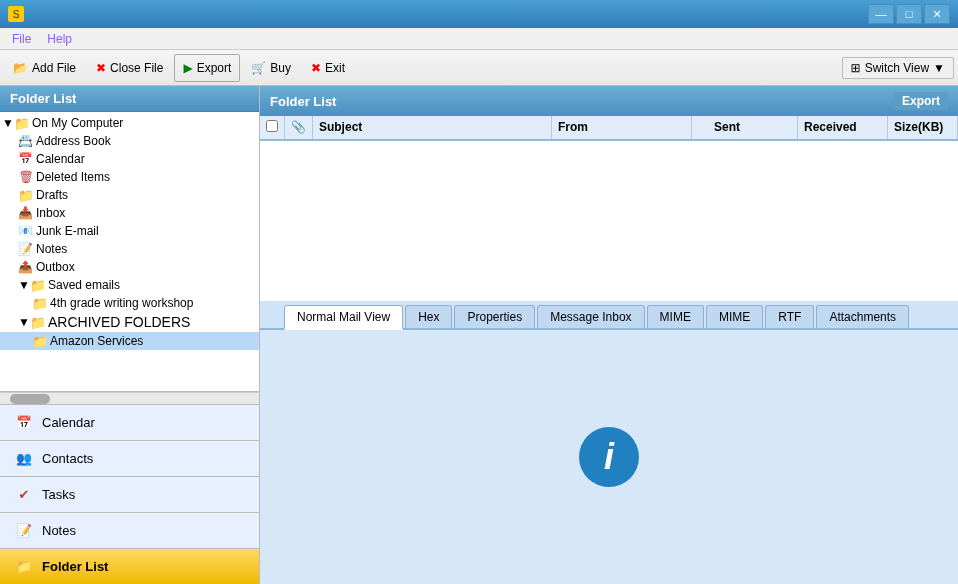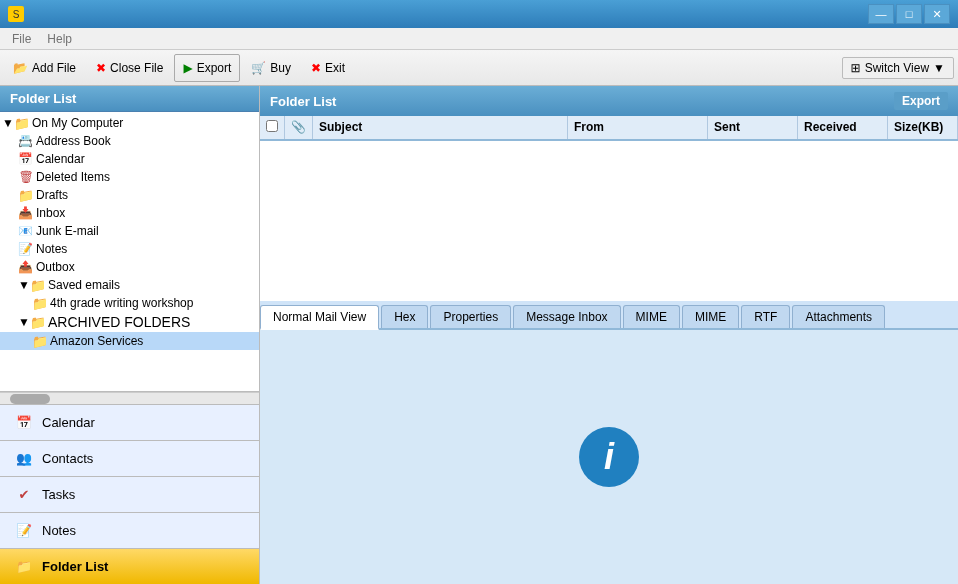--- a/index.html
+++ b/index.html
@@ -22,21 +22,21 @@
 
     
     .menu-bar {
       height: 22px;
       background: #f0f0f0;
       display: flex;
       align-items: center;
       padding: 0 4px;
       border-bottom: 1px solid #ccc;
     }
-    .menu-item { padding: 2px 8px; font-size: 12px; cursor: pointer; color: #737373; }
+    .menu-item { padding: 2px 8px; font-size: 12px; cursor: pointer; color: #8b5cf6; }
 
     
     .toolbar {
       height: 36px;
       background: linear-gradient(to bottom, #f5f5f5, #e8e8e8);
       border-bottom: 1px solid #bbb;
       display: flex;
       align-items: center;
       padding: 0 4px;
       gap: 2px;
@@ -88,27 +88,27 @@
     .right-header-right { font-size: 12px; cursor: pointer; background: #5a9ec8; padding: 2px 8px; border-radius: 2px; }
 
     
     .email-grid { flex: 0 0 auto; }
     .grid-header { display: flex; background: #e0ecf8; border-bottom: 2px solid #90b8d8; font-weight: bold; font-size: 12px; }
     .grid-header-cell { padding: 4px 6px; border-right: 1px solid #b0c8e0; flex: 1; cursor: pointer; }
     .grid-header-cell.small { flex: 0 0 24px; }
     .grid-header-cell.from { flex: 0 0 140px; }
     .grid-header-cell.subject { flex: 1; }
     .grid-header-cell.to { flex: 0 0 100px; }
-    .grid-header-cell.sent { flex: 0 0 90px; }
+    .grid-header-cell.sent { flex: 0 0 90px; margin-left: 16px; }
     .grid-header-cell.received { flex: 0 0 90px; }
     .grid-header-cell.size { flex: 0 0 70px; }
     .grid-body { min-height: 160px; background: white; }
 
     
-    .tab-bar { display: flex; background: #d0e4f8; border-bottom: 2px solid #90b8d8; padding-top: 4px; }
+    .tab-bar { display: flex; background: #d0e4f8; border-bottom: 2px solid #90b8d8; padding-top: 4px; padding-left: 24px; }
     .tab {
       padding: 4px 12px; background: #c0d8f0; border: 1px solid #90b0d0;
       border-bottom: none; margin-right: 2px; cursor: pointer; font-size: 12px;
       border-radius: 3px 3px 0 0;
     }
     .tab.active { background: white; border-bottom: 2px solid white; margin-bottom: -2px; font-weight: 500; }
 
     
     .preview-area {
       flex: 1; background: #d6e8f7;

